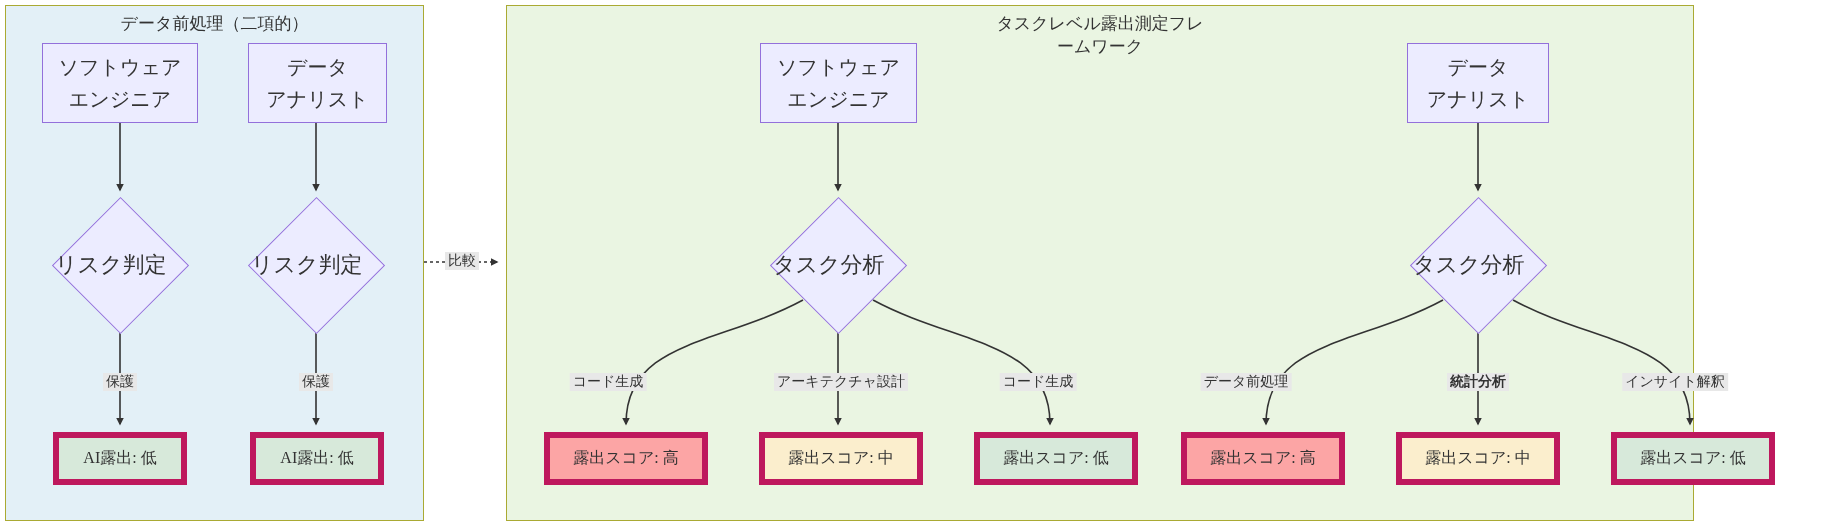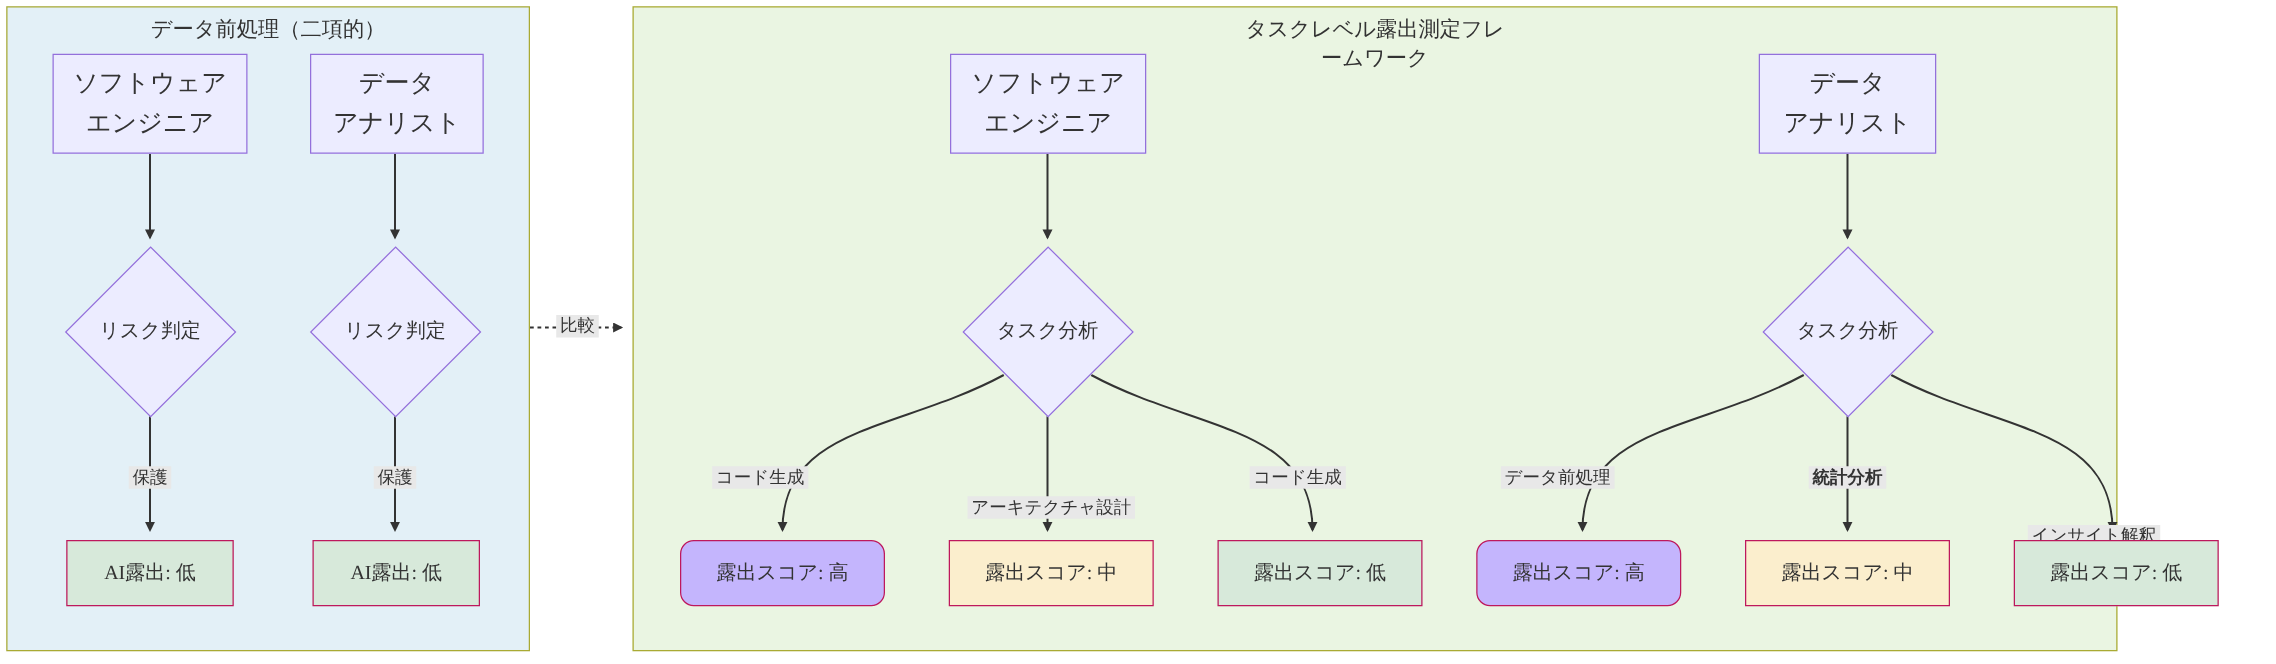--- a/index.html
+++ b/index.html
@@ -60,41 +60,41 @@
     width: 97px;
     height: 97px;
     background: #ececff;
     border: 1px solid #9370db;
     box-sizing: border-box;
     transform: rotate(45deg);
   }
   .diamond-label {
     position: absolute;
     width: 130px;
-    text-align: center;
-    font-size: 16px;
+    text-align: left;
+    font-size: 22px;
     color: #333333;
     transform: translate(-50%, -50%);
     white-space: nowrap;
   }
   .result {
     position: absolute;
     top: 432px;
     height: 53px;
     box-sizing: border-box;
-    border: 1px solid #be185d;
+    border: 6px solid #be185d;
     display: flex;
     align-items: center;
     justify-content: center;
     font-size: 16px;
     color: #333333;
     white-space: nowrap;
   }
   .result.low  { background: #d7e9da; }
-  .result.high { background: #c4b5fd; border-radius: 11px; }
+  .result.high { background: #fca5a5; }
   .result.mid  { background: #fbeecd; }
   .edge-label {
     position: absolute;
     transform: translate(-50%, -50%);
     background: #e8e8e8;
     padding: 0 3px;
     font-size: 14px;
     color: #333333;
     white-space: nowrap;
   }
@@ -161,25 +161,25 @@
 エンジニア</div>
   <div class="node" style="left:1407px; top:43px; width:142px; height:80px;">データ
 アナリスト</div>
 
   <div class="diamond" style="left:789.5px; top:216.5px;"></div>
   <div class="diamond-label" style="left:838px; top:265px;">タスク分析</div>
   <div class="diamond" style="left:1429.5px; top:216.5px;"></div>
   <div class="diamond-label" style="left:1478px; top:265px;">タスク分析</div>
 
   <div class="edge-label" style="left:608px; top:382px;">コード生成</div>
-  <div class="edge-label" style="left:841px; top:382px;margin-top:24px;">アーキテクチャ設計</div>
+  <div class="edge-label" style="left:841px; top:382px;">アーキテクチャ設計</div>
   <div class="edge-label" style="left:1038px; top:382px;">コード生成</div>
   <div class="edge-label" style="left:1246px; top:382px;">データ前処理</div>
   <div class="edge-label" style="left:1478px; top:382px;font-weight:bold;">統計分析</div>
-  <div class="edge-label" style="left:1675px; top:382px;margin-top:47px;">インサイト解釈</div>
+  <div class="edge-label" style="left:1675px; top:382px;">インサイト解釈</div>
 
   <div class="result high" style="left:544px; width:164px;">露出スコア: 高</div>
   <div class="result mid" style="left:759px; width:164px;">露出スコア: 中</div>
   <div class="result low" style="left:974px; width:164px;">露出スコア: 低</div>
   <div class="result high" style="left:1181px; width:164px;">露出スコア: 高</div>
   <div class="result mid" style="left:1396px; width:164px;">露出スコア: 中</div>
   <div class="result low" style="left:1611px; width:164px;">露出スコア: 低</div>
 
 </div>
 

